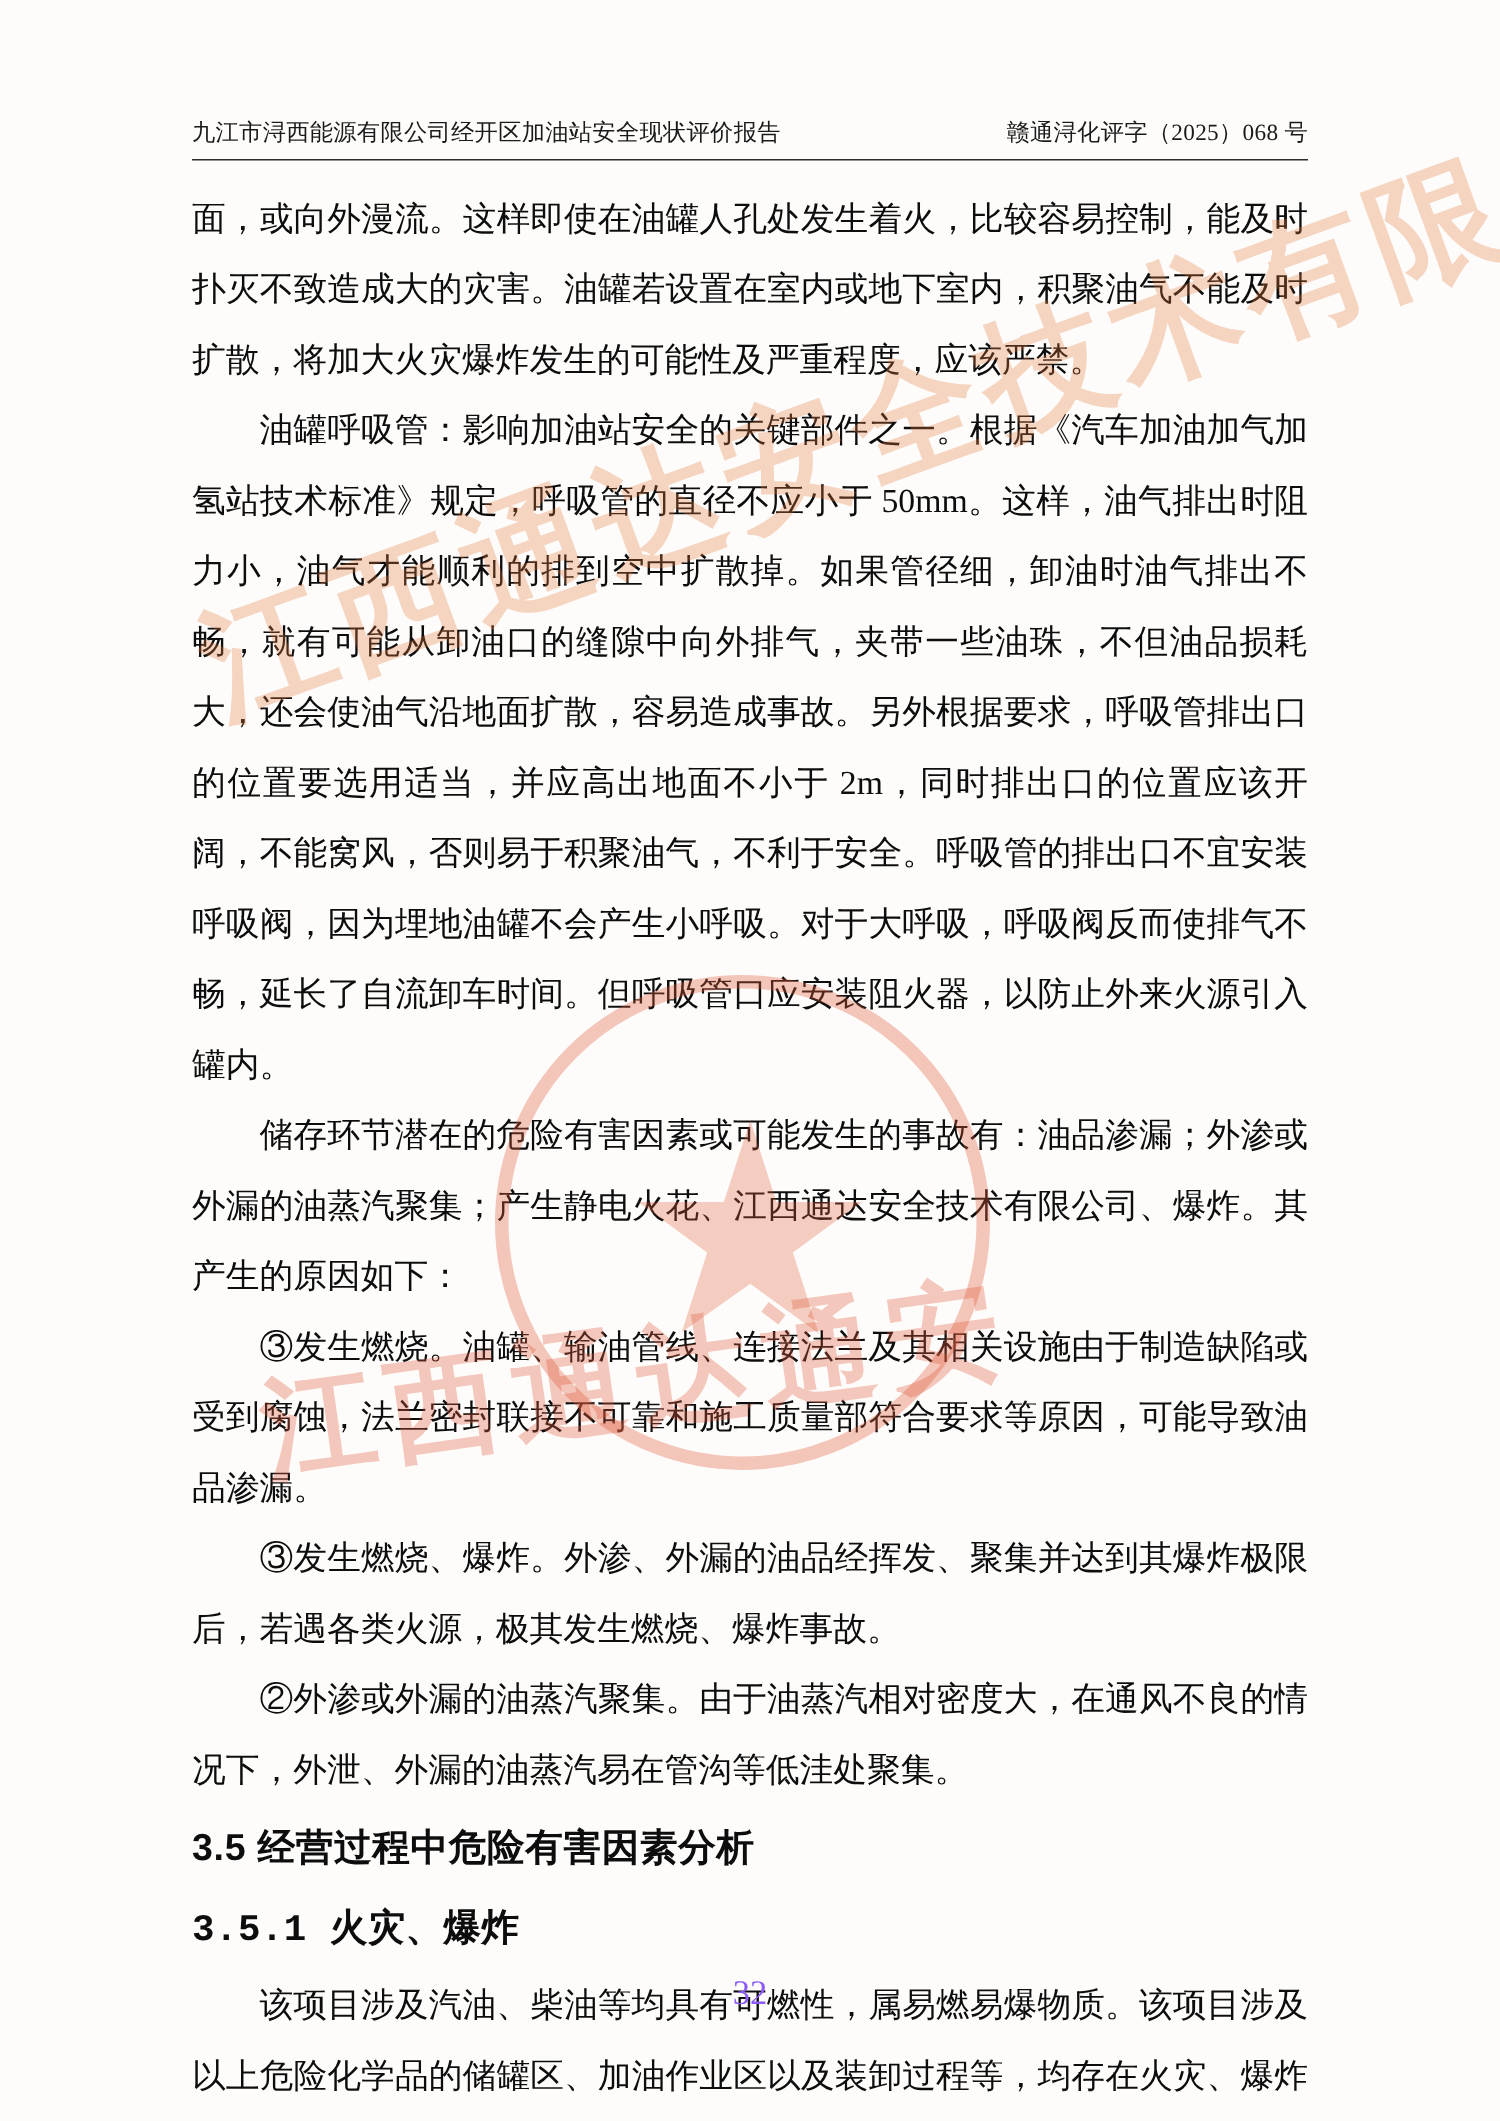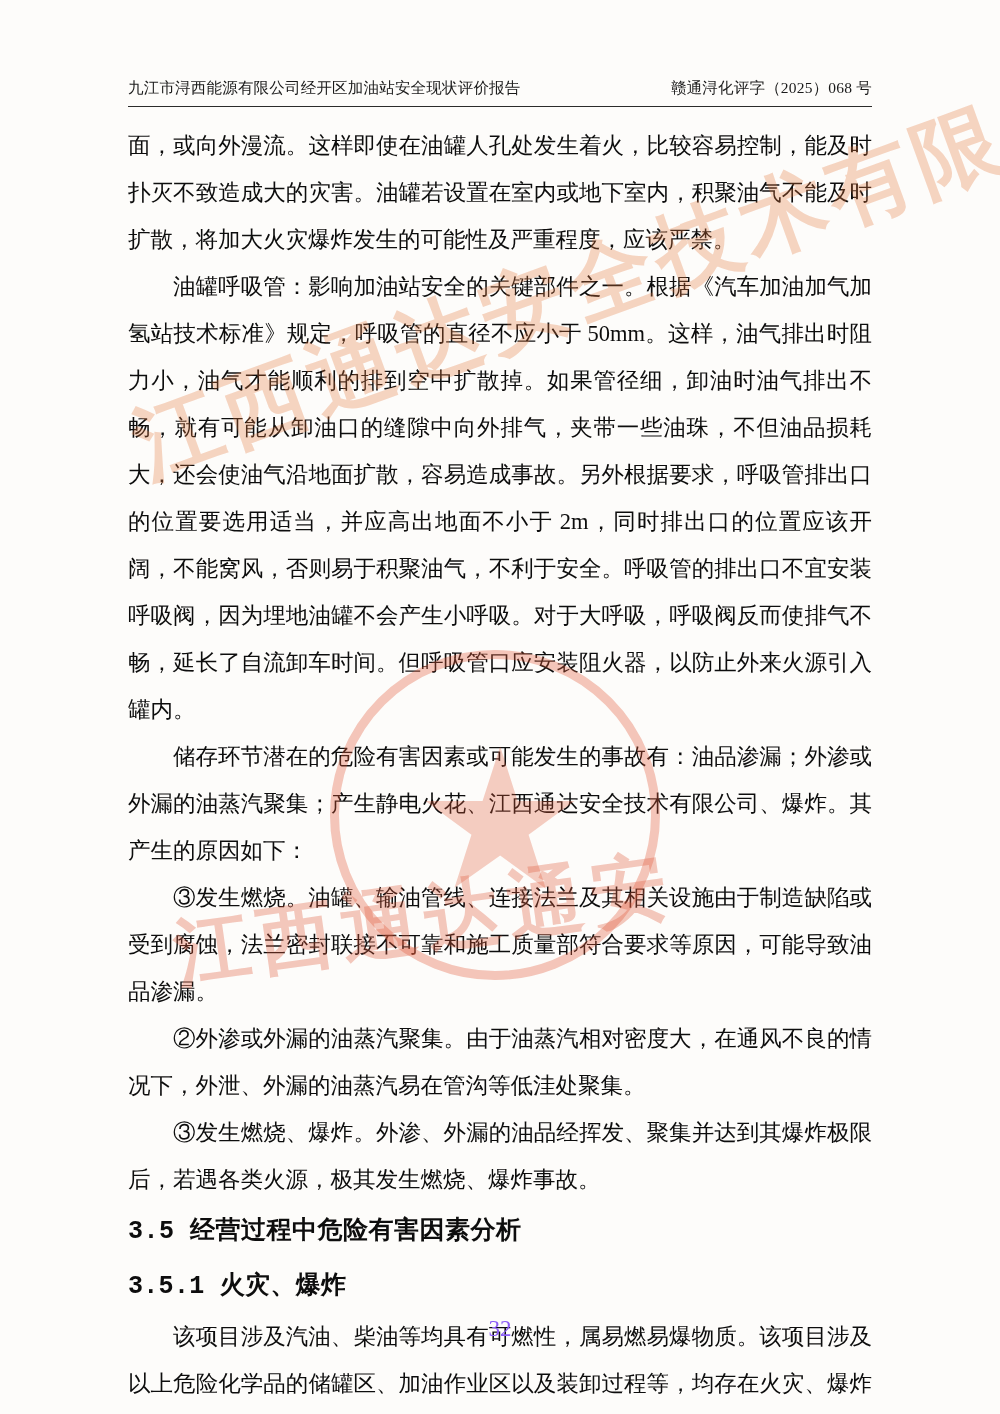--- a/index.html
+++ b/index.html
@@ -55,21 +55,21 @@
     line-height: 47px;
     color: #0d0d0d;
     text-align: justify;
     text-justify: inter-ideograph;
   }
   .content p {
     margin: 0;
   }
   .indent { text-indent: 2em; }
   .h2 {
-    font-family: Liberation Mono, monospace;
+    font-family: Liberation Sans, sans-serif;
     font-weight: bold;
     font-size: 25px;
     line-height: 58px;
     margin-top: 10px;
     letter-spacing: 0.5px;
   }
   .h3 {
     font-family: Liberation Mono, monospace;
     font-weight: bold;
     font-size: 25px;
@@ -151,22 +151,22 @@
       <div class="left">九江市浔西能源有限公司经开区加油站安全现状评价报告</div>
       <div class="right">赣通浔化评字（2025）068 号</div>
     </div>
     <div class="header-rule"></div>
 
     <div class="content">
       <p>面，或向外漫流。这样即使在油罐人孔处发生着火，比较容易控制，能及时扑灭不致造成大的灾害。油罐若设置在室内或地下室内，积聚油气不能及时扩散，将加大火灾爆炸发生的可能性及严重程度，应该严禁。</p>
       <p class="indent">油罐呼吸管：影响加油站安全的关键部件之一。根据《汽车加油加气加氢站技术标准》规定，呼吸管的直径不应小于 50mm。这样，油气排出时阻力小，油气才能顺利的排到空中扩散掉。如果管径细，卸油时油气排出不畅，就有可能从卸油口的缝隙中向外排气，夹带一些油珠，不但油品损耗大，还会使油气沿地面扩散，容易造成事故。另外根据要求，呼吸管排出口的位置要选用适当，并应高出地面不小于 2m，同时排出口的位置应该开阔，不能窝风，否则易于积聚油气，不利于安全。呼吸管的排出口不宜安装呼吸阀，因为埋地油罐不会产生小呼吸。对于大呼吸，呼吸阀反而使排气不畅，延长了自流卸车时间。但呼吸管口应安装阻火器，以防止外来火源引入罐内。</p>
       <p class="indent">储存环节潜在的危险有害因素或可能发生的事故有：油品渗漏；外渗或外漏的油蒸汽聚集；产生静电火花、江西通达安全技术有限公司、爆炸。其产生的原因如下：</p>
       <p class="indent">③发生燃烧。油罐、输油管线、连接法兰及其相关设施由于制造缺陷或受到腐蚀，法兰密封联接不可靠和施工质量部符合要求等原因，可能导致油品渗漏。</p>
+      <p class="indent">③发生燃烧、爆炸。外渗、外漏的油品经挥发、聚集并达到其爆炸极限后，若遇各类火源，极其发生燃烧、爆炸事故。</p>
       <p class="indent">②外渗或外漏的油蒸汽聚集。由于油蒸汽相对密度大，在通风不良的情况下，外泄、外漏的油蒸汽易在管沟等低洼处聚集。</p>
-      <p class="indent">③发生燃烧、爆炸。外渗、外漏的油品经挥发、聚集并达到其爆炸极限后，若遇各类火源，极其发生燃烧、爆炸事故。</p>
 
       <p class="h2">3.5 经营过程中危险有害因素分析</p>
       <p class="h3">3.5.1 火灾、爆炸</p>
       <p class="indent">该项目涉及汽油、柴油等均具有可燃性，属易燃易爆物质。该项目涉及以上危险化学品的储罐区、加油作业区以及装卸过程等，均存在火灾、爆炸的危险，是防燃防爆重点。</p>
     </div>
 
     <div class="footer">
       <span>32</span>
     </div>
 

